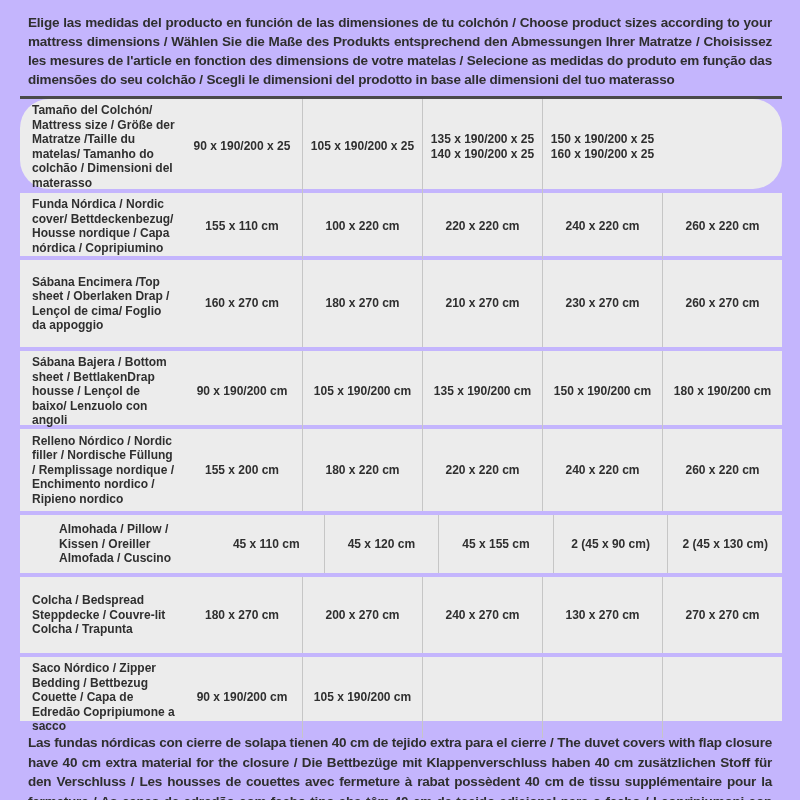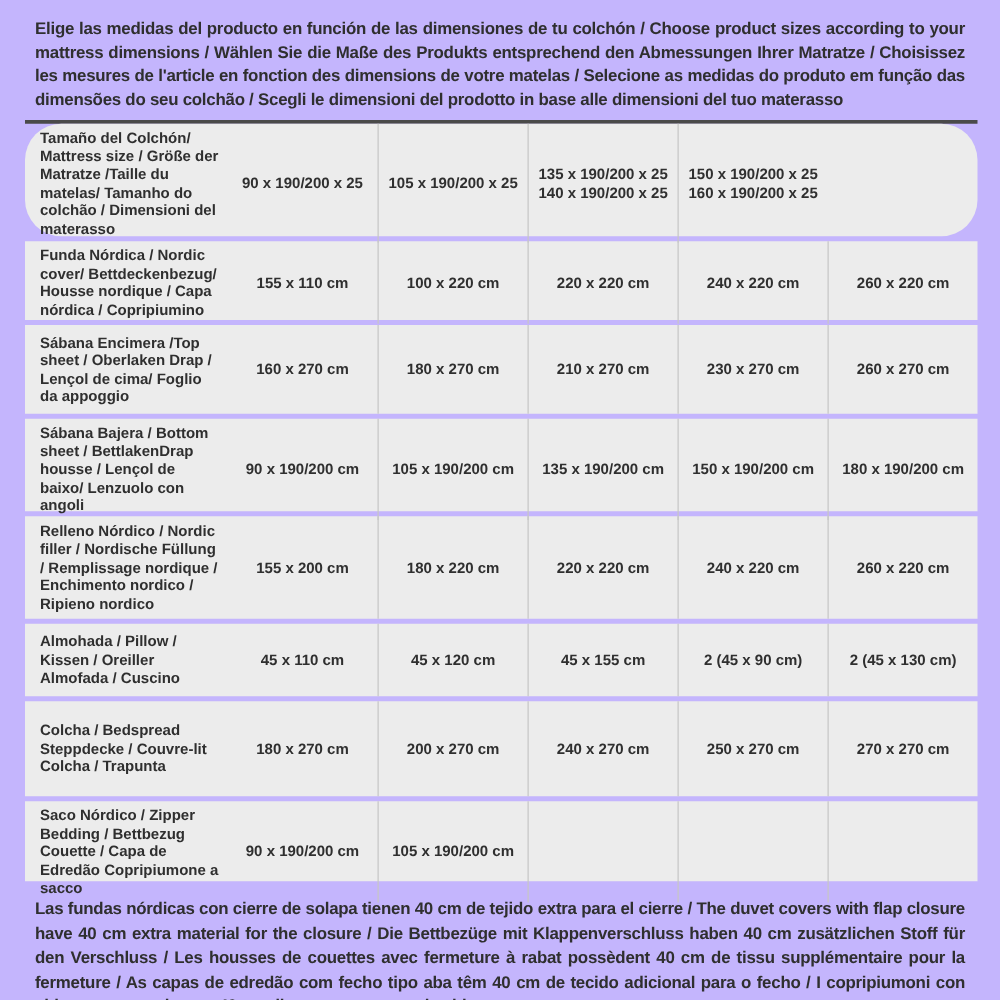--- a/index.html
+++ b/index.html
@@ -42,22 +42,22 @@
     line-height:14.5px;
     justify-content:flex-start;
     text-align:left;
   }
   .cell.v{
     justify-content:center;text-align:center;
     line-height:15px;white-space:pre-line;
     padding:0 4px;
   }
   .cell.v + .cell.v{border-left:1px solid var(--divider);}
-  .r1{height:90px;border-radius:29px;} .r2{height:63px;} .r3{height:71px;} .r4{height:74px;}
-  .r5{height:82px;} .r6{height:58px;} .r7{height:76px;} .r8{height:64px;}
+  .r1{height:90px;border-radius:29px;} .r2{height:63px;} .r3{height:87px;} .r4{height:74px;}
+  .r5{height:82px;} .r6{height:58px;padding-left:27px;} .r7{height:76px;} .r8{height:64px;}
   .footer-note{
     padding:8px 28px 0 28px;
     font-size:13.5px;line-height:19.5px;font-weight:700;
     text-align:justify;letter-spacing:-0.2px;
   }
 </style>
 </head>
 <body>
 
 <div class="page">
@@ -119,21 +119,21 @@
       <div class="cell v">45 x 155 cm</div>
       <div class="cell v">2 (45 x 90 cm)</div>
       <div class="cell v">2 (45 x 130 cm)</div>
     </div>
 
     <div class="row r7">
       <div class="cell label">Colcha / Bedspread Steppdecke / Couvre-lit Colcha / Trapunta</div>
       <div class="cell v">180 x 270 cm</div>
       <div class="cell v">200 x 270 cm</div>
       <div class="cell v">240 x 270 cm</div>
-      <div class="cell v">250 x 270 cm</div>
+      <div class="cell v">130 x 270 cm</div>
       <div class="cell v">270 x 270 cm</div>
     </div>
 
     <div class="row r8">
       <div class="cell label">Saco Nórdico / Zipper Bedding / Bettbezug Couette  / Capa de Edredão Copripiumone a sacco</div>
       <div class="cell v">90 x 190/200 cm</div>
       <div class="cell v">105 x 190/200 cm</div>
       <div class="cell v"></div>
       <div class="cell v"></div>
       <div class="cell v"></div>

